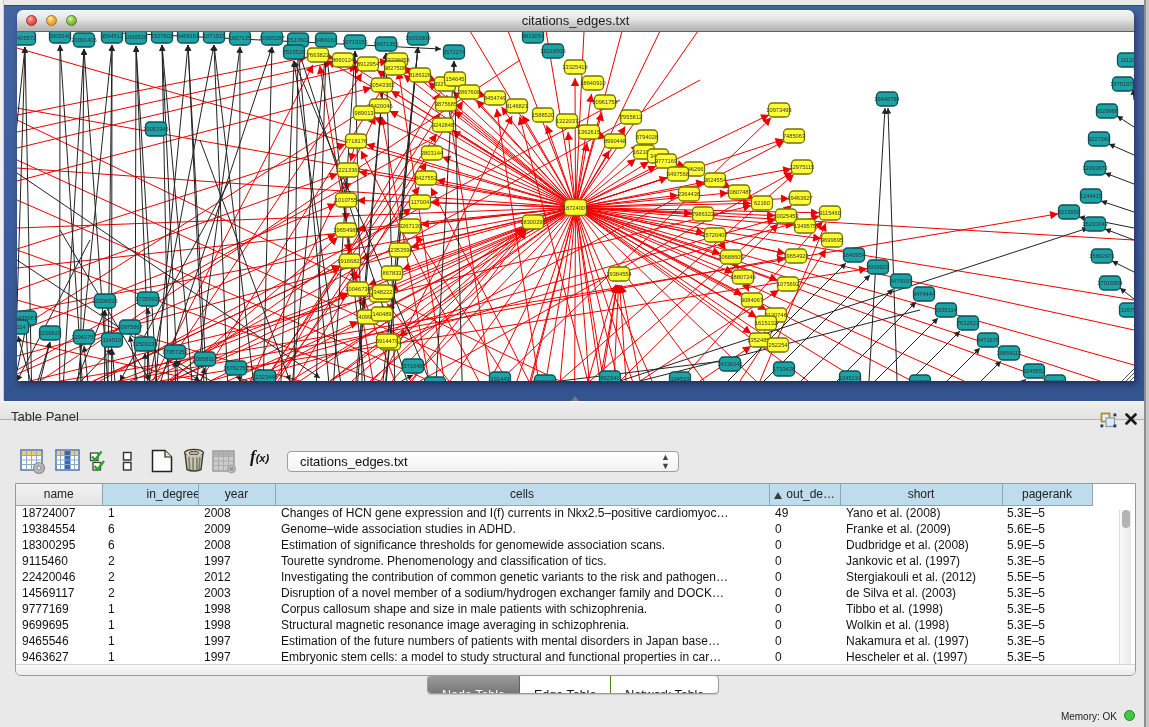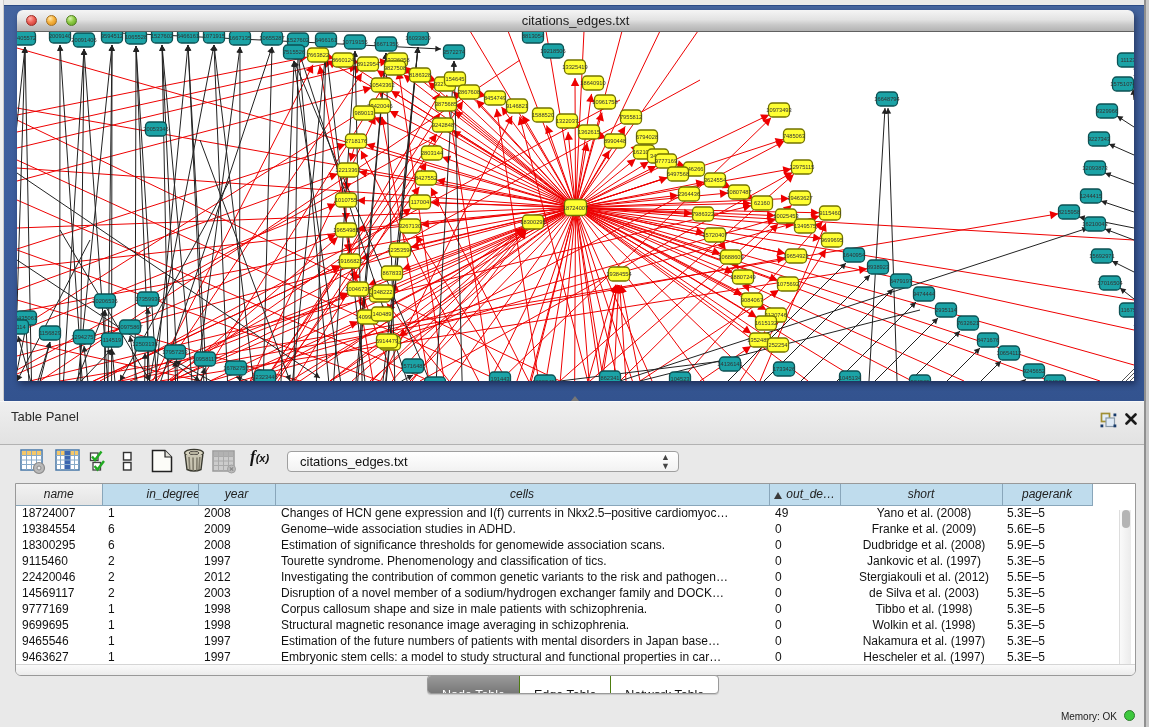--- a/index.html
+++ b/index.html
@@ -22,37 +22,37 @@
 #tlr{left:9px;background:radial-gradient(circle at 35% 28%,#ffb3ac,#ee6158 45%,#c33b33 90%);border:1px solid #9f2d26;}
 #tly{left:29px;background:radial-gradient(circle at 35% 28%,#ffe9b0,#f6b23c 45%,#d98f22 90%);border:1px solid #a8711d;}
 #tlg{left:49px;background:radial-gradient(circle at 35% 28%,#d9f3b2,#8ecb43 45%,#62a426 90%);border:1px solid #51801f;}
 #graph{position:absolute;left:17px;top:32px;width:1117px;height:349px;background:#ffffff;overflow:hidden;}
 #graph svg{position:absolute;left:-17px;top:-32px;}
 .r{stroke:#ee0000;stroke-width:1;}
 .k{stroke:#222222;stroke-width:1;}
 .nl{font-size:5.7px;fill:#333;text-anchor:middle;font-family:"Liberation Sans",sans-serif;}
 
 #tpanel{position:absolute;left:0;top:401px;width:1149px;height:326px;background:#e9e9e9;}
-#tphead{position:absolute;left:0;top:0;width:100%;height:44px;background:linear-gradient(180deg,#efefef,#e2e2e2);border-bottom:1px solid #b2b2b2;border-top:1px solid #f8f8f8;}
+#tphead{position:absolute;left:0;top:0;width:100%;height:19px;background:linear-gradient(180deg,#efefef,#e2e2e2);border-bottom:1px solid #b2b2b2;border-top:1px solid #f8f8f8;}
 #tphead .lbl{position:absolute;left:11px;top:7px;font-size:13px;color:#2a2a2a;}
 #toolbar{position:absolute;left:0;top:30px;width:100%;height:50px;}
 #combo{position:absolute;left:287px;top:20px;width:392px;height:21px;background:linear-gradient(180deg,#ffffff,#f2f2f2);border:1px solid #9f9f9f;border-radius:4px;font-size:13px;color:#111;padding:2px 0 0 12px;}
 #combo .arr{position:absolute;right:8px;top:1px;font-size:9px;color:#444;line-height:9px;}
 #tblwrap{position:absolute;left:15px;top:82px;width:1121px;height:193px;background:#fff;border:1px solid #999;border-radius:0 0 6px 6px;overflow:hidden;}
 #hsb{position:absolute;left:0;bottom:0;width:100%;height:11px;background:linear-gradient(180deg,#fafafa,#ececec);border-top:1px solid #d5d5d5;}
 #vsb{position:absolute;left:1103px;top:26px;width:12px;height:155px;background:linear-gradient(90deg,#fafafa,#ebebeb);border-left:1px solid #ddd;}
 #vth{position:absolute;left:2px;top:0;width:8px;height:18px;border-radius:4px;background:#b4b4b4;}
 table{border-collapse:collapse;table-layout:fixed;width:1076px;font-size:12px;color:#111;}
-th{height:21px;background:#bfdced;border:1px solid #89a6ba;border-top:none;font-weight:normal;font-size:12px;color:#222;overflow:hidden;white-space:nowrap;font-style:italic;}
+th{height:21px;background:#bfdced;border:1px solid #89a6ba;border-top:none;font-weight:normal;font-size:12px;color:#222;overflow:hidden;white-space:nowrap;}
 th.c1{background:linear-gradient(180deg,#f2f2f2,#e4e4e4);border-left:none;}
 .tri{display:inline-block;width:0;height:0;border-left:4.5px solid transparent;border-right:4.5px solid transparent;border-bottom:7px solid #3a3a3a;margin-right:1px;vertical-align:-1px;}
 td{height:16px;padding:0 0 0 6px;overflow:hidden;white-space:nowrap;}
 .c1{width:86px;}.c2{width:96px;padding-left:44px;}.c3{width:77px;}.c4{width:494px;}.c5{width:71px;}.c6{width:162px;}.c7{width:90px;}
 td.c2,td.c3{padding-left:6px;}
-td.c6{text-align:center;}td.c7{padding-left:5px;}
+td.c6{text-align:left;}td.c7{padding-left:5px;}
 
 #tabs{position:absolute;left:427px;top:274px;height:19px;display:flex;border:1px solid #9a9a9a;border-radius:4px;overflow:hidden;background:#fff;box-shadow:0 1px 1px rgba(0,0,0,0.15);}
 #tabs .t{font-size:12.5px;padding:12px 14px 0 14px;color:#111;}
 #tabs .sel{background:linear-gradient(180deg,#9a9a9a,#787878);color:#fff;}
 #tabs .t+ .t{border-left:1px solid #4d7c0f;}
 #mem{position:absolute;right:32px;top:310px;font-size:10px;color:#222;}
 #memdot{position:absolute;right:14px;top:309px;width:11px;height:11px;border-radius:50%;background:#3ec93e;border:1px solid #2e7d2e;}
 
 #pgrip{position:absolute;left:571px;top:-6px;width:0;height:0;border-left:4px solid transparent;border-right:4px solid transparent;border-bottom:5px solid #777;}
 #fx{position:absolute;left:250px;top:16px;font-size:13px;color:#111;}

